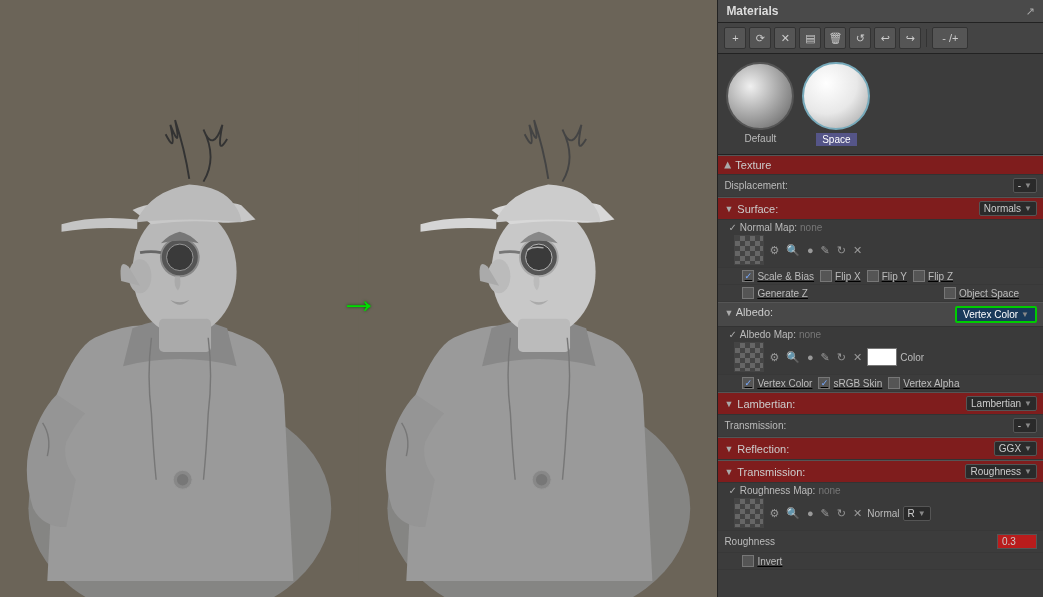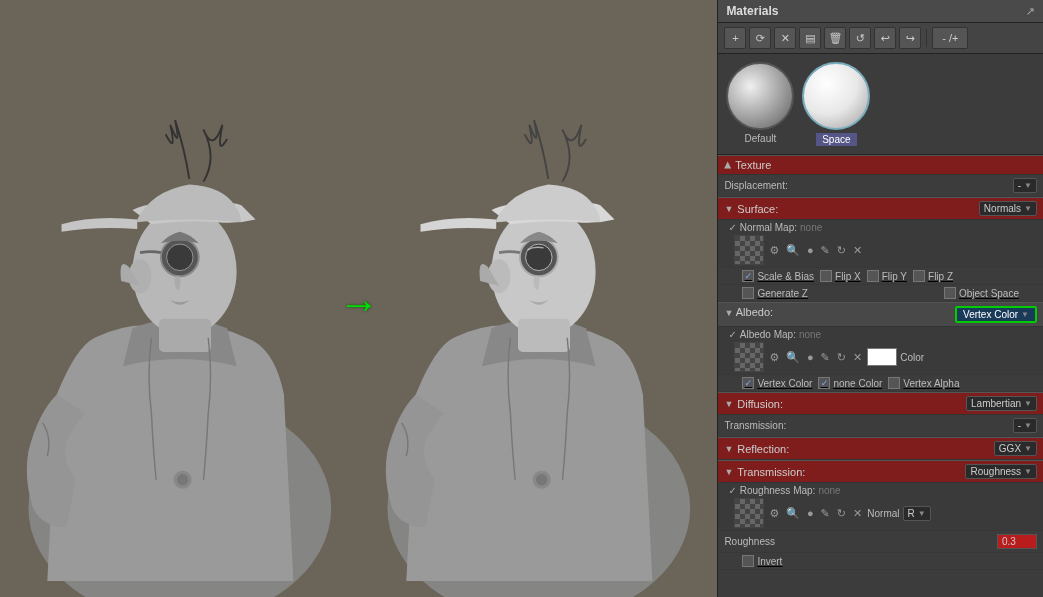--- a/index.html
+++ b/index.html
@@ -608,32 +608,32 @@
       </div>
     </div>
 
     <div class="checks-row">
       <div class="check-item">
         <div class="checkbox checked"></div>
         <span>Vertex Color</span>
       </div>
       <div class="check-item">
         <div class="checkbox checked"></div>
-        <span>none Color</span>
+        <span>sRGB Skin</span>
       </div>
       <div class="check-item">
         <div class="checkbox"></div>
         <span>Vertex Alpha</span>
       </div>
     </div>
 
     <div class="section-header">
       <div class="label">
         <span class="triangle">▼</span>
-        <span>Diffusion:</span>
+        <span>Lambertian:</span>
       </div>
       <div class="dropdown">
         <span>Lambertian</span>
         <span class="arrow">▼</span>
       </div>
     </div>
 
     <div class="row">
       <span class="row-label">Transmission:</span>
       <div class="spacer"></div>

